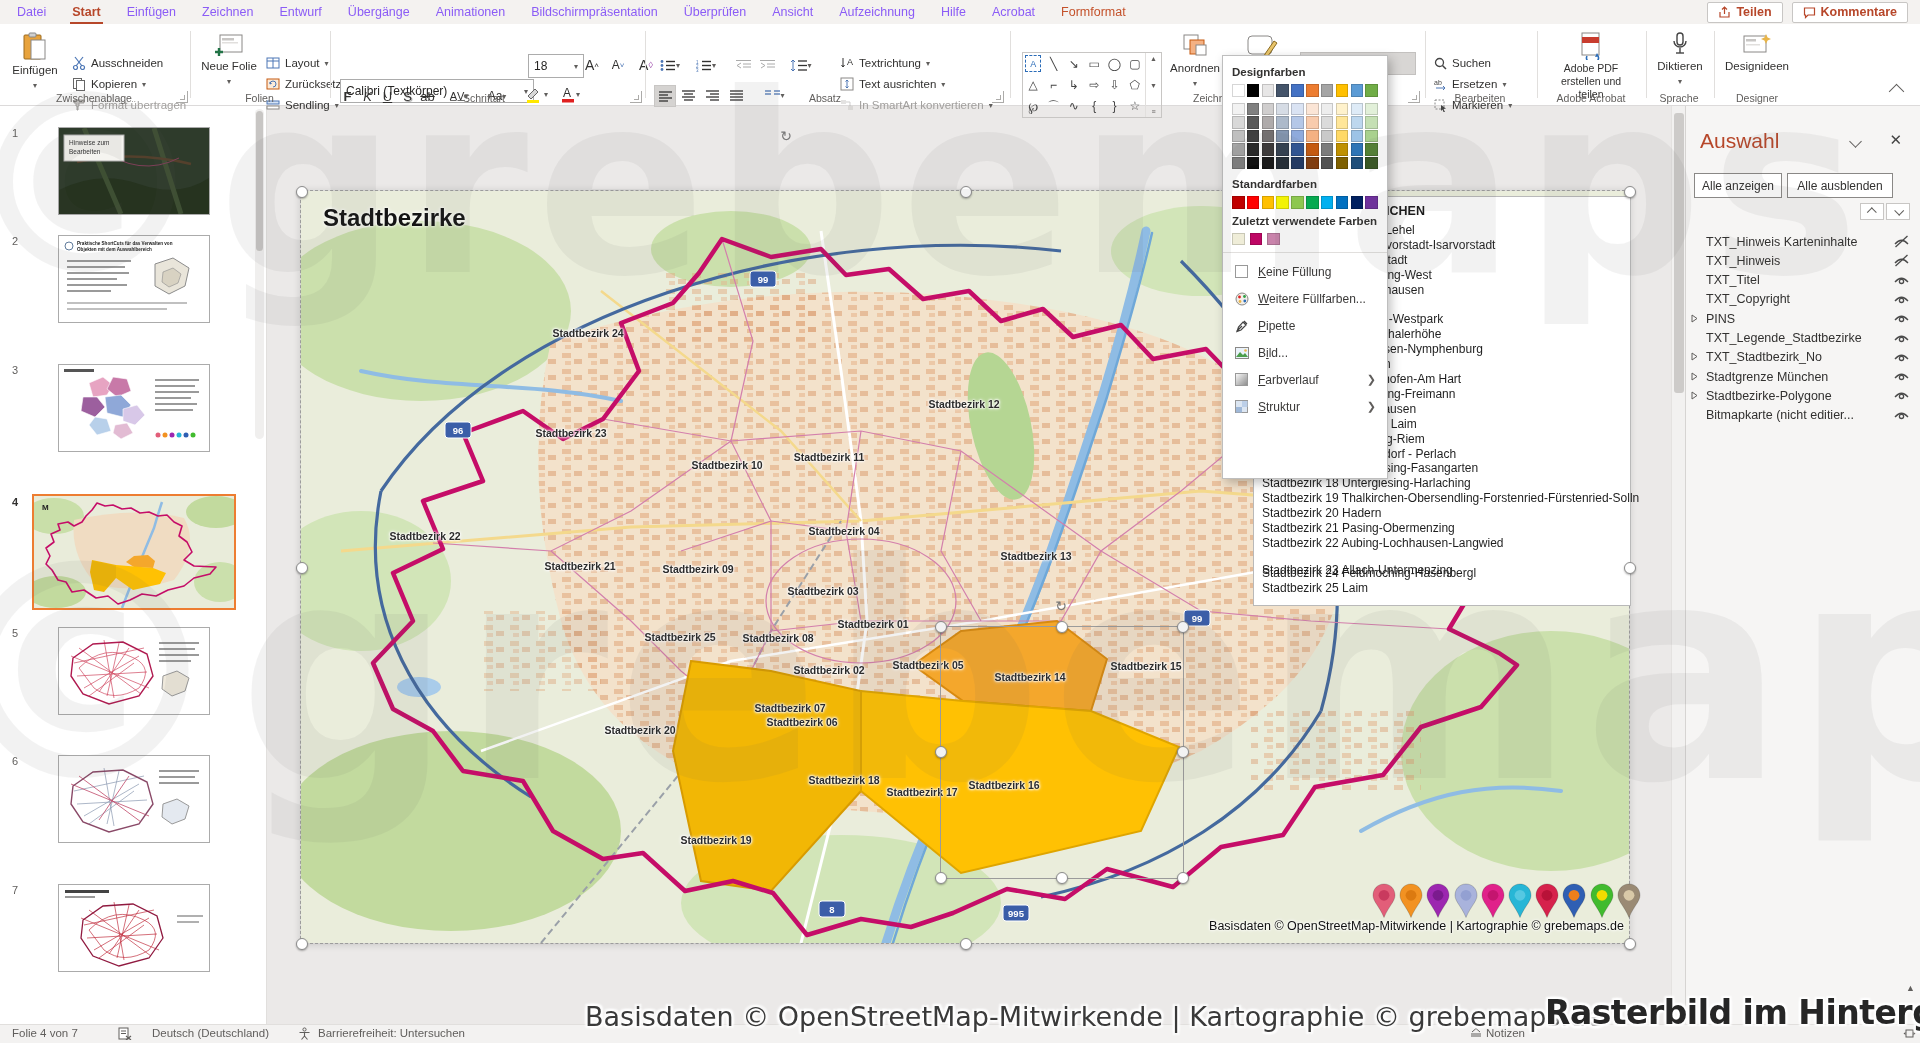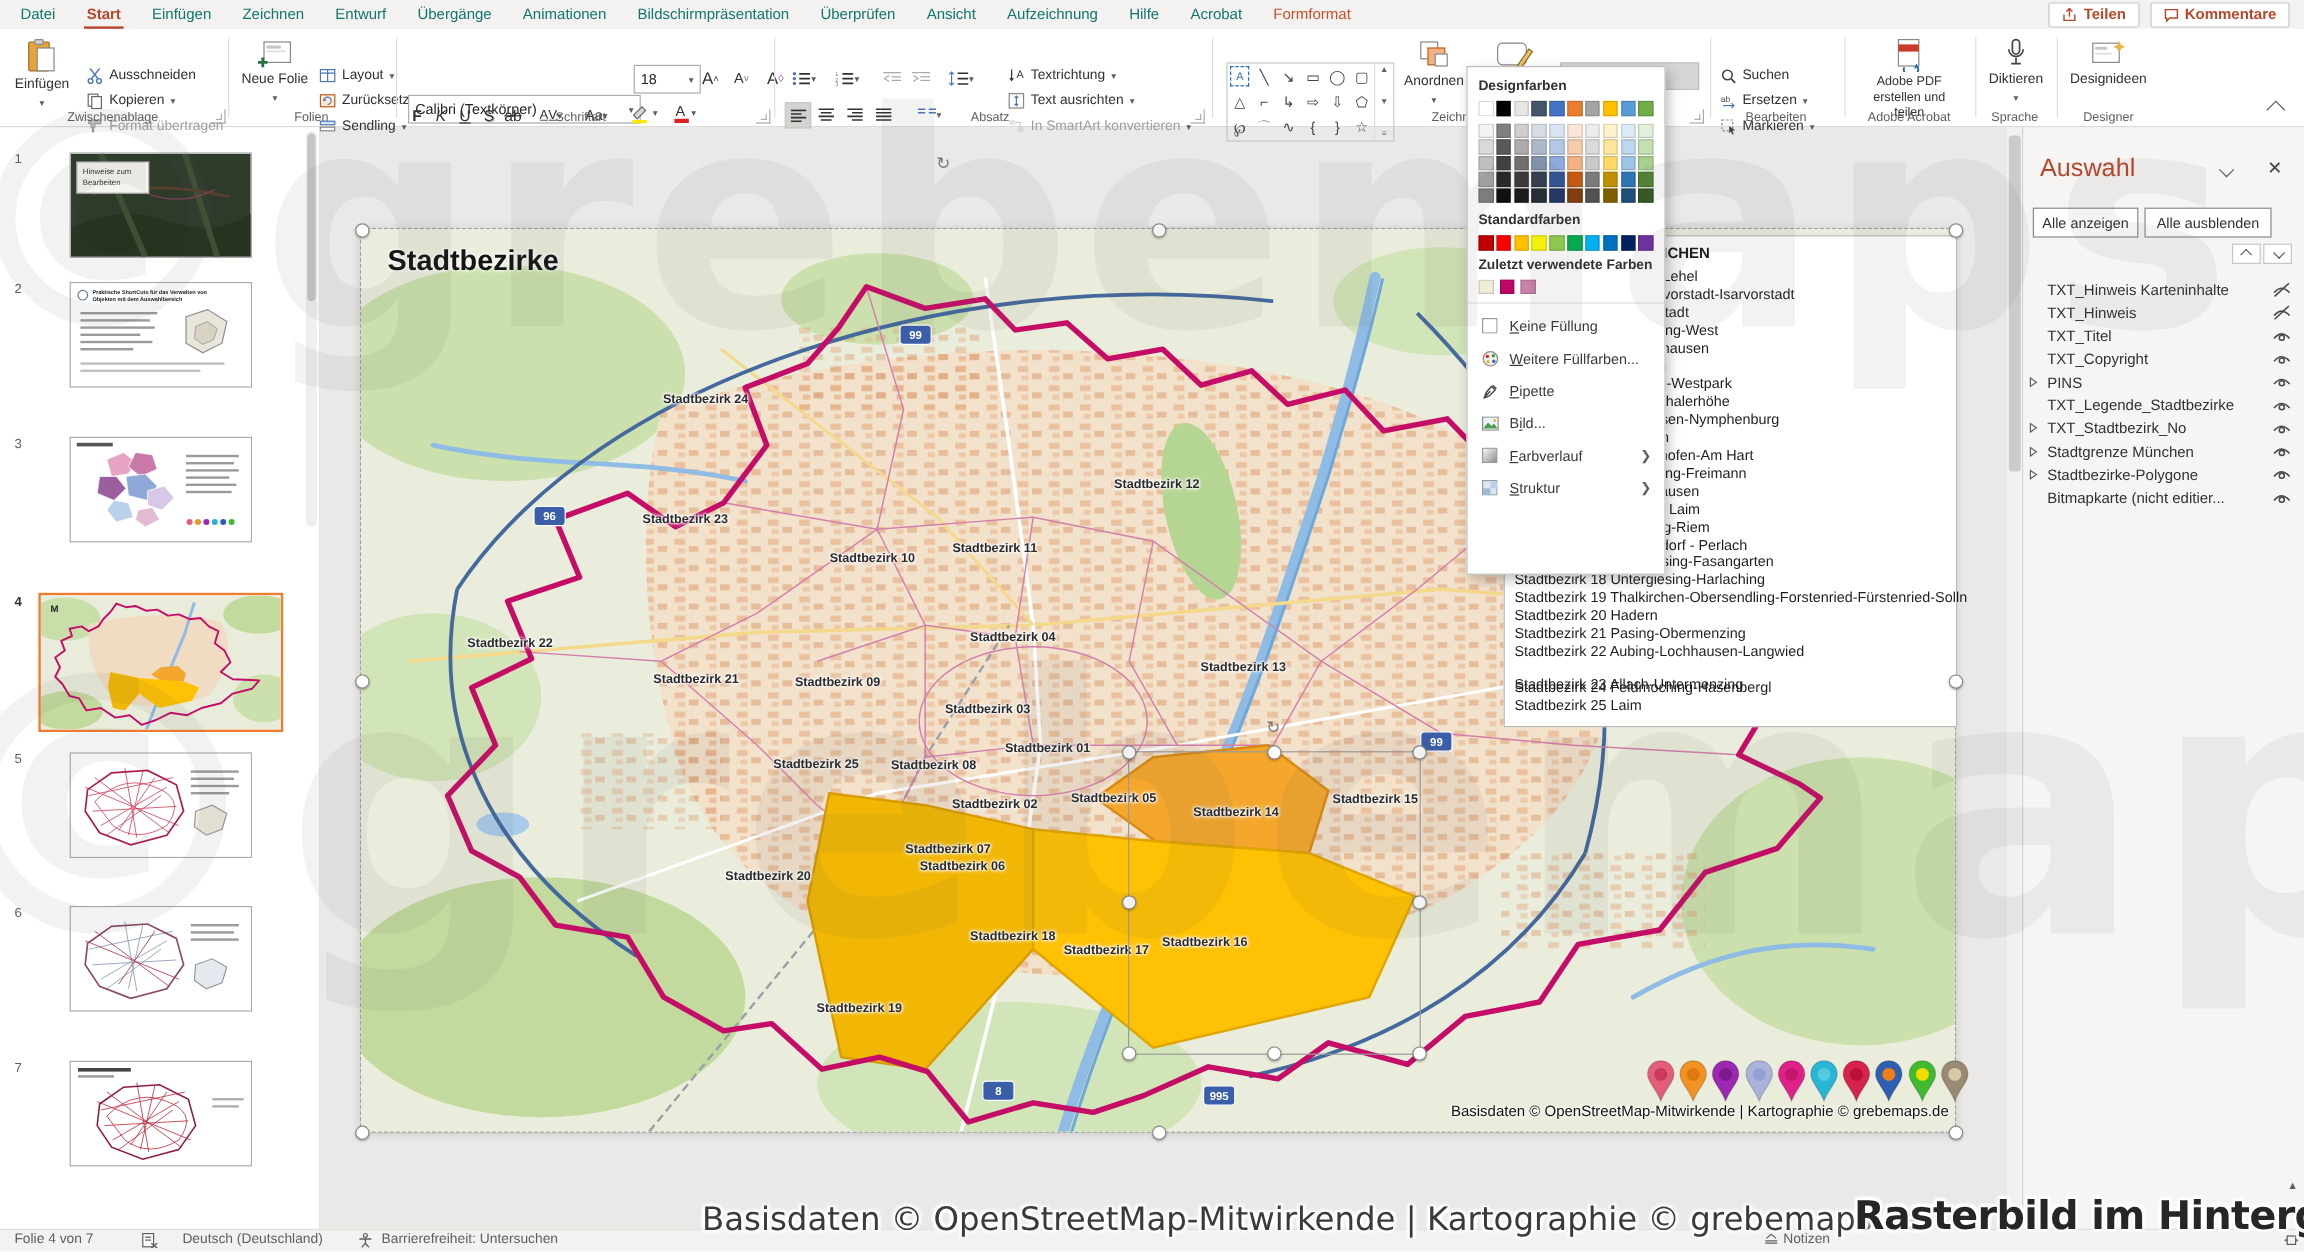--- a/index.html
+++ b/index.html
@@ -2,21 +2,21 @@
 <html style="--accent: #B7472A;"><head>
 <meta charset="utf-8">
 <style>
   :root{ --accent:#B7472A; }
   html,body{margin:0;padding:0;background:#fff;}
   #app{position:relative;width:1920px;height:1043px;overflow:hidden;background:#fff;
        font-family:"Liberation Sans",sans-serif;color:#252423;font-size:12px;}
   
   .tabbar{position:absolute;left:0;top:0;right:0;height:24px;background:#F4F2F0;display:flex;align-items:center;z-index:60;}
   .tab-strip{display:flex;height:24px;padding-left:4px;}
-  .tab{padding:0 13px;font-size:12.5px;line-height:24px;color:#0f766e;position:relative;white-space:nowrap;cursor:default;}
+  .tab{padding:0 13px;font-size:12.5px;line-height:24px;color:#8b5cf6;position:relative;white-space:nowrap;cursor:default;}
   .tab.active{font-weight:700;color:var(--accent);}
   .tab.active::after{content:"";position:absolute;left:11px;right:11px;bottom:0;height:2.5px;background:var(--accent);}
   .tab.ctx{color:#C4512A;}
   .tabbar-right{margin-left:auto;display:flex;gap:9px;padding-right:12px;}
   .tb-btn{display:flex;align-items:center;gap:5px;border:1px solid #C8C6C4;background:#fff;color:var(--accent);
           font-size:12.5px;height:19px;padding:0 10px;border-radius:2px;font-weight:600;}
   
   .ribbon{position:absolute;top:24px;left:0;right:0;height:81px;background:#fff;border-bottom:1px solid #DCDADA;z-index:55;}
   .vdiv{position:absolute;top:7px;bottom:7px;width:1px;background:#E1DFDD;}
   .glabel{position:absolute;bottom:1px;font-size:10.5px;color:#605E5C;text-align:center;white-space:nowrap;}

